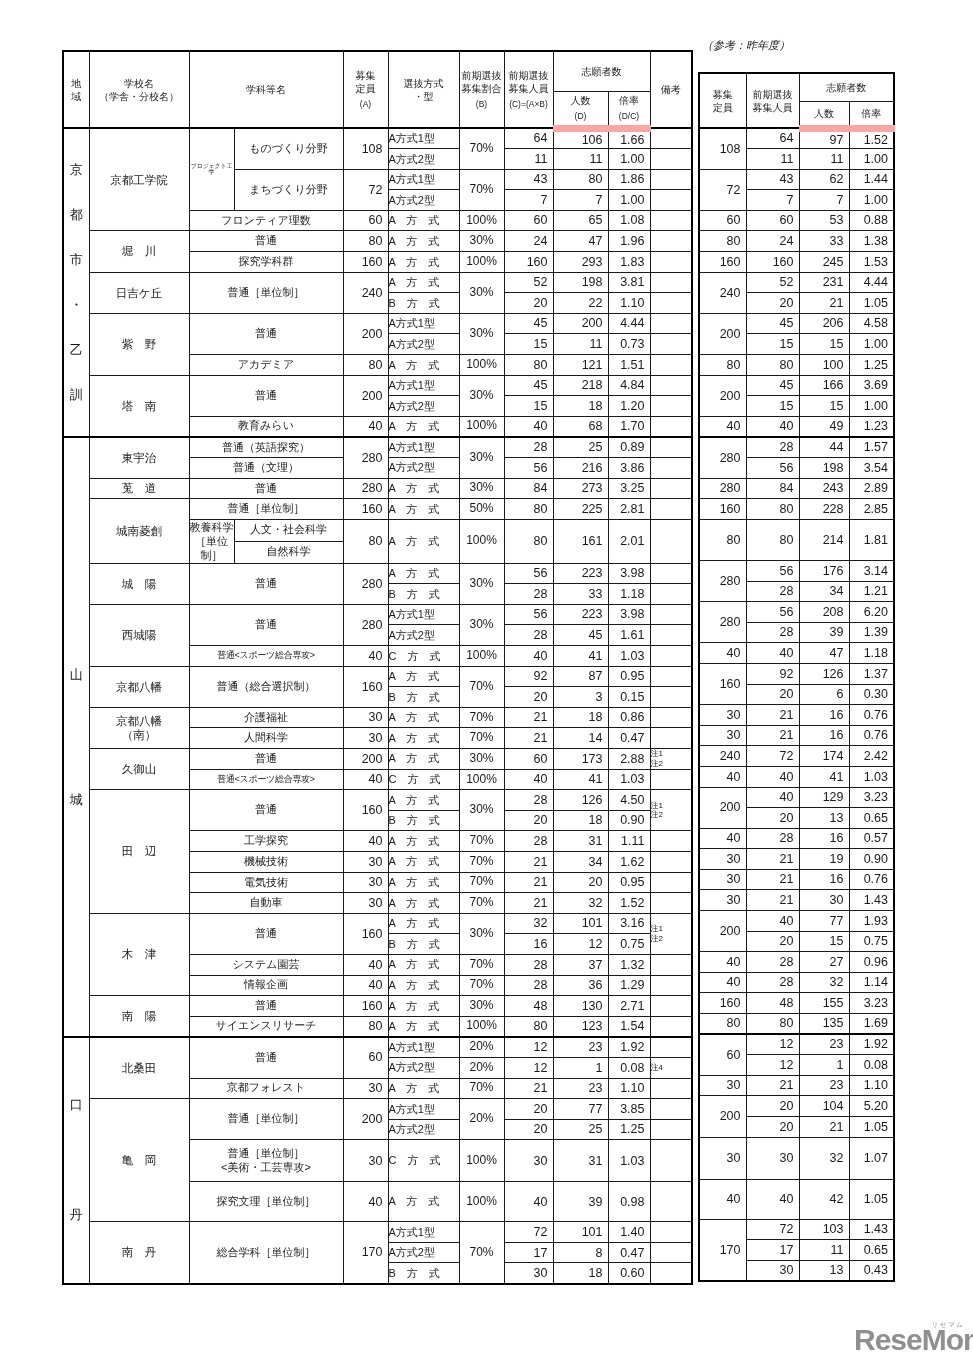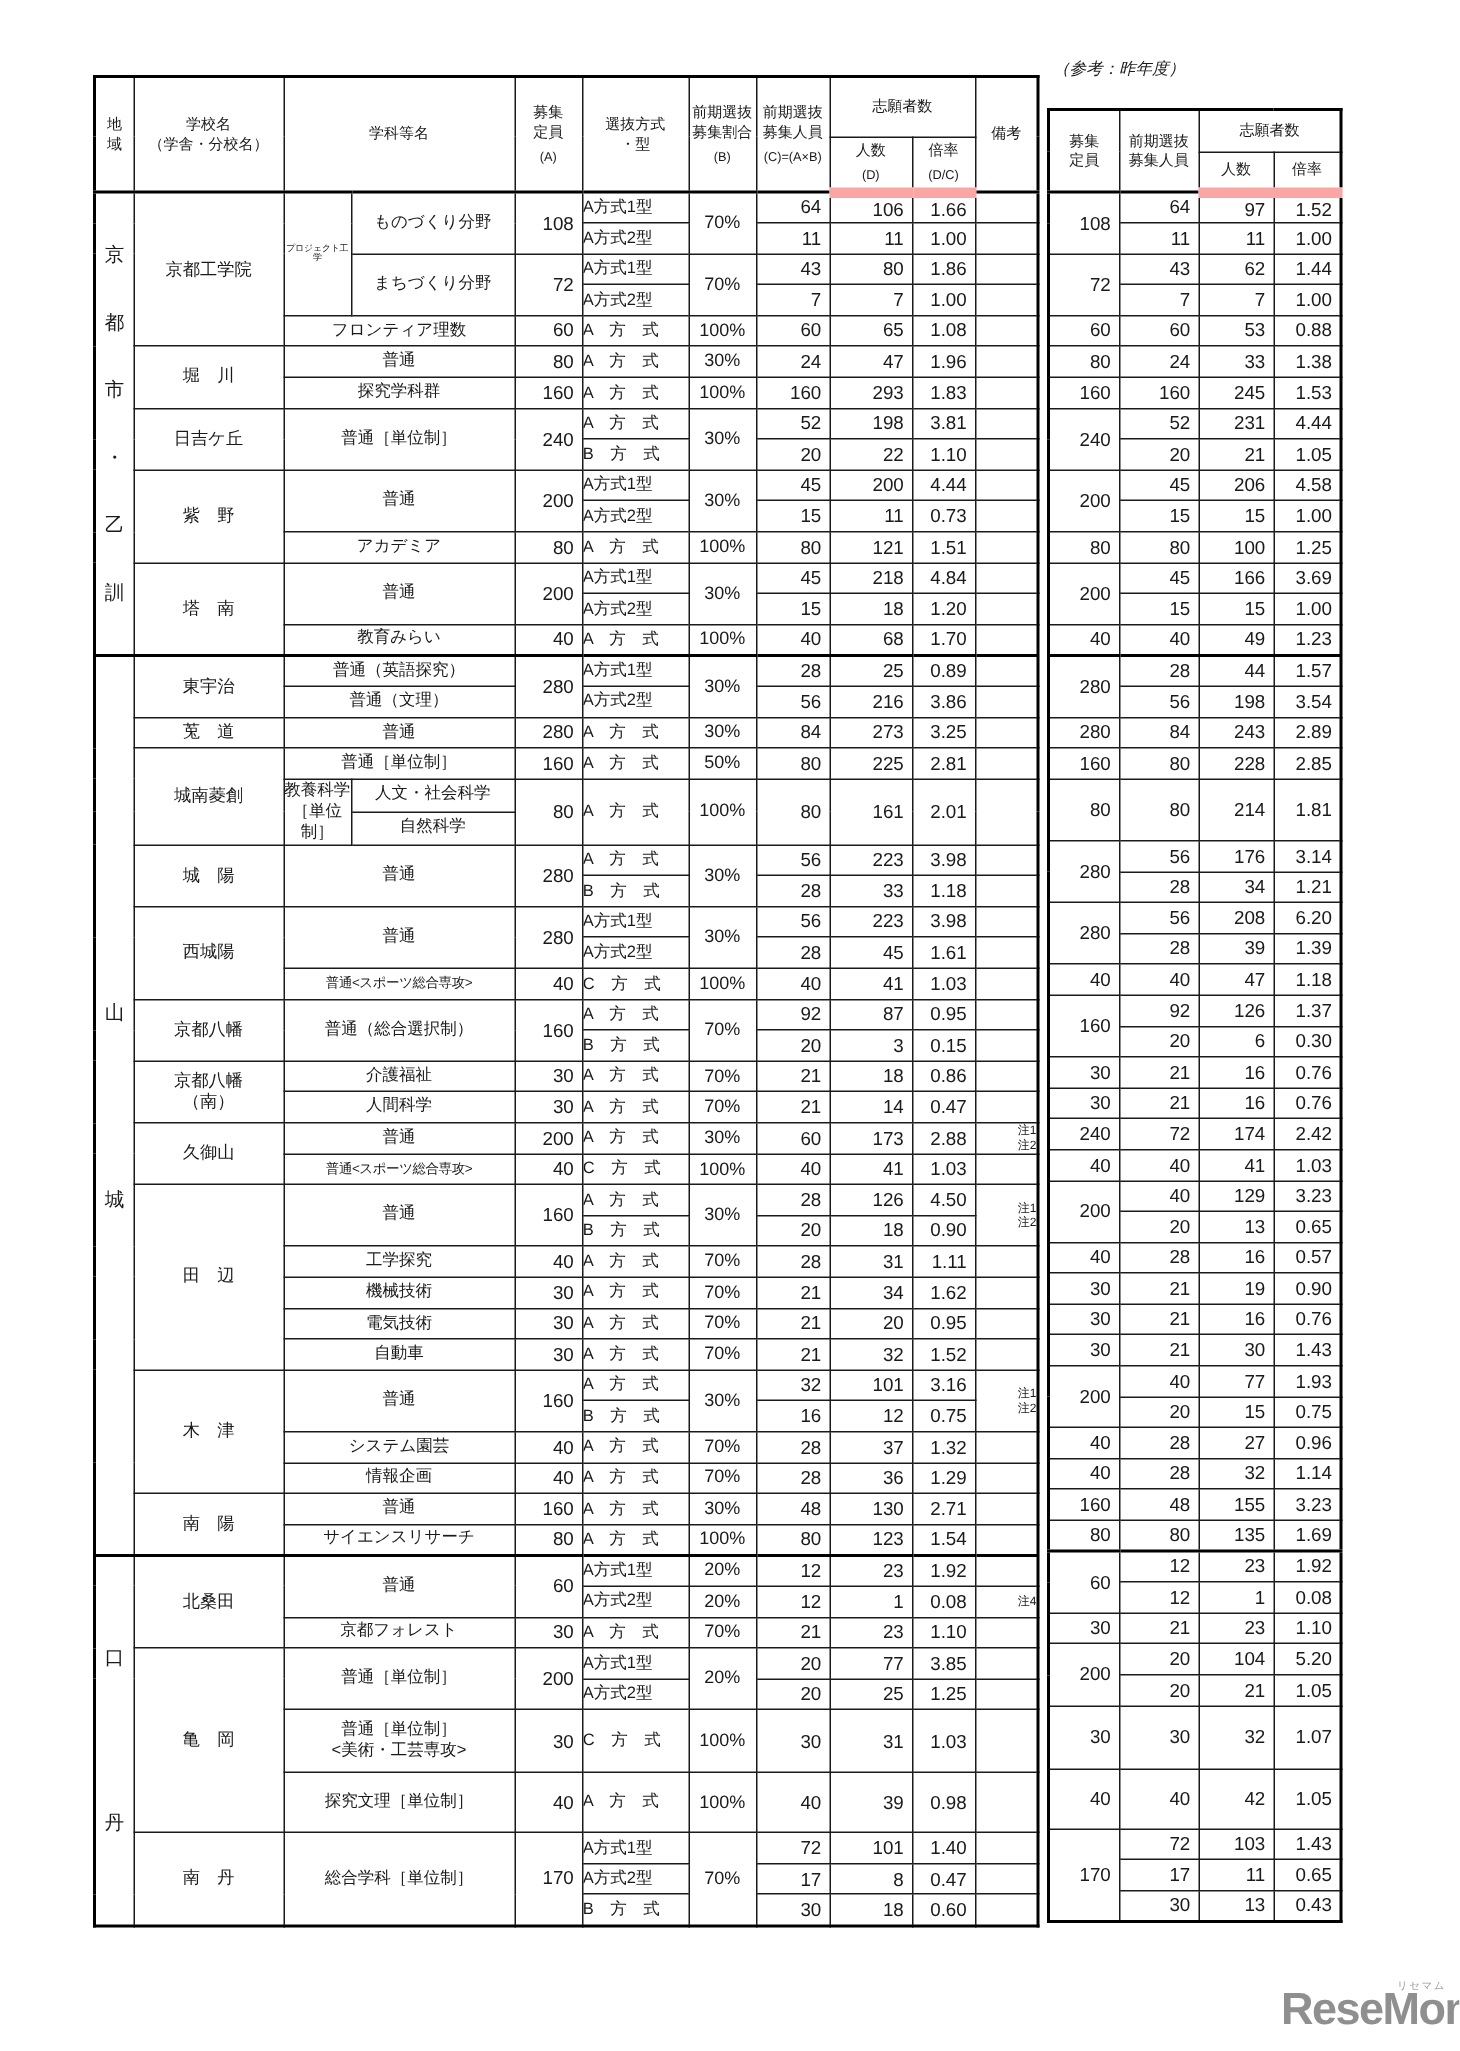--- a/index.html
+++ b/index.html
@@ -20,21 +20,21 @@
   tbody tr:first-child td{border-top:2px solid #000;}
   tr.sect td{border-top:2px solid #000;}
   tbody td{font-size:12px;line-height:1.15;}
   .subline{font-size:8.5px;margin-top:5px;line-height:1.1;}
   .nm{text-align:right;padding-right:5px;font-size:12.5px;}
   .pc{text-align:center;font-size:12px;}
   .mt{text-align:left;font-size:11px;white-space:pre;}
   .sc{text-align:center;font-size:11.5px;line-height:1.25;}
   .dp{text-align:center;font-size:11px;line-height:1.25;}
   .dps{font-size:9px;letter-spacing:-0.3px;}
-  .nt{font-size:8px;text-align:right;line-height:1.2;}
+  .nt{font-size:8px;text-align:left;line-height:1.2;}
   .pj{font-size:6px;text-align:center;letter-spacing:-0.2px;color:#222;}
   .ky{font-size:11px;text-align:center;line-height:1.3;}
   .rg{text-align:center;font-size:13px;}
   .rg1{line-height:45px;}
   .rg2{line-height:125px;}
   .rg3{line-height:110px;}
   .ref-label{position:absolute;left:702px;top:38px;font-size:11px;color:#1a1a1a;font-style:italic;}
   .logo{
     position:absolute;left:854px;top:1320px;width:112px;height:40px;
     font-weight:bold;font-size:30px;letter-spacing:-1px;color:#8f8f8f;line-height:40px;

